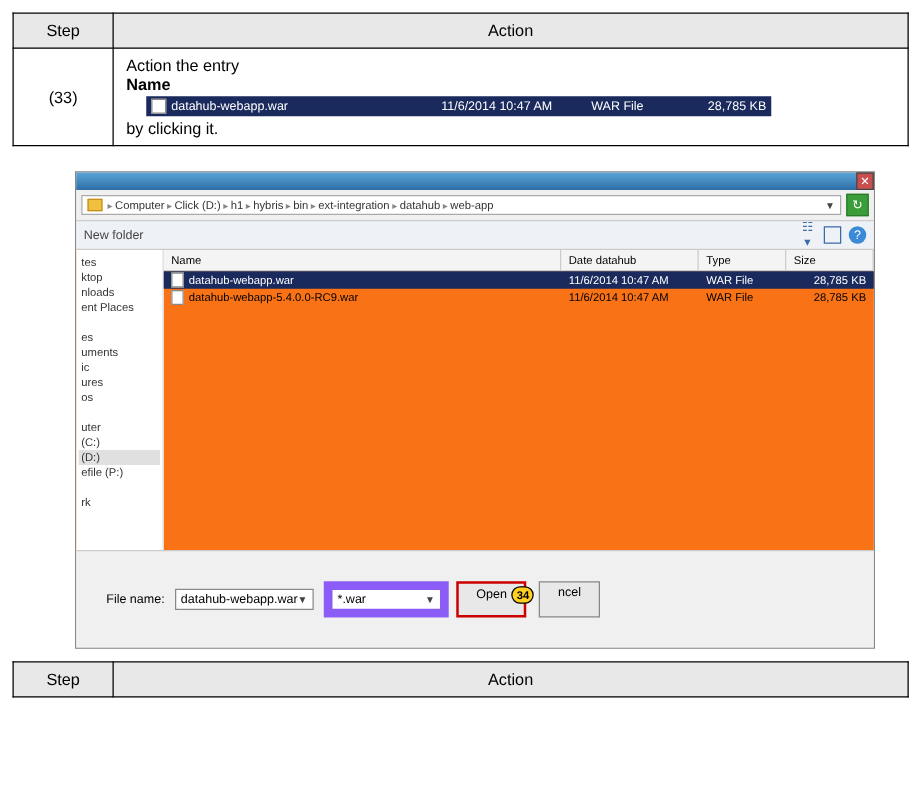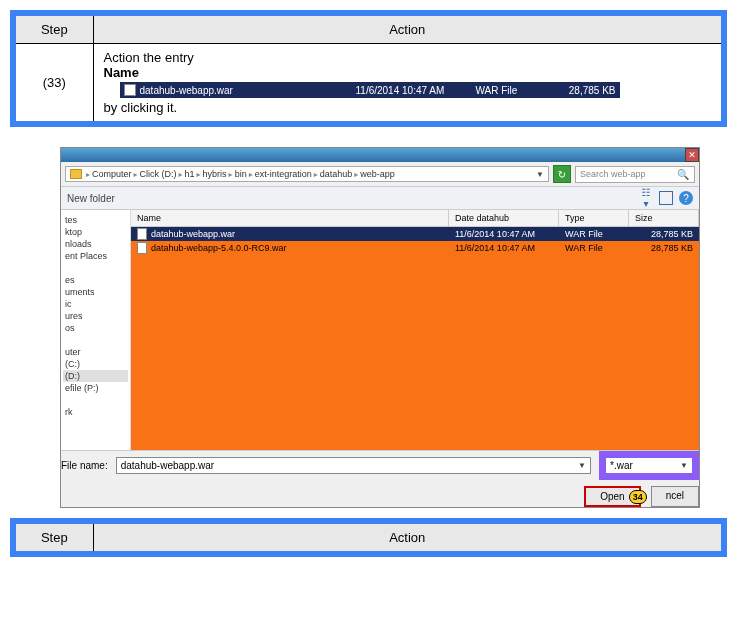--- a/index.html
+++ b/index.html
@@ -5,21 +5,21 @@
   * { box-sizing: border-box; }
   body {
     margin: 0;
     padding: 10px;
     font-family: Arial, sans-serif;
     font-size: 12px;
     background: #fff;
     width: 737px;
   }
   .step-table {
-    border: 6px solid #3b82f6;
+    border: 1px solid #3b82f6;
     border-collapse: collapse;
     width: 100%;
   }
   .step-table th, .step-table td {
     border: 1px solid #000;
     padding: 6px 10px;
     vertical-align: middle;
   }
   .step-table th {
     background: #e8e8e8;
@@ -180,23 +180,23 @@
   .flrow .c-type { width: 70px; padding: 0 6px; }
   .flrow .c-size { width: 70px; padding: 0 6px; text-align: right; }
   .file-ico {
     width: 10px; height: 12px;
     background: #fff;
     border: 1px solid #888;
   }
   .bottom-bar {
     background: #f0f0f0;
     border-top: 1px solid #ccc;
-    padding: 0;
-    display: flex;
-    flex-direction: column;
+    padding: 24px;
+    display: flex;
+    flex-direction: row;
     gap: 6px;
   }
   .fn-row {
     display: flex;
     align-items: center;
     gap: 8px;
   }
   .fn-label { font-size: 10px; }
   .fn-input {
     flex: 1;
@@ -302,25 +302,20 @@
         <span class="sep">▸</span>
       <span>ext-integration</span>
         <span class="sep">▸</span>
       <span>datahub</span>
         <span class="sep">▸</span>
       <span>web-app</span>
       <span style="flex:1"></span>
       <span class="dd">▼</span>
     </div>
     <div class="refresh-btn">↻</div>
-    <div class="search-box">
-      <span>Search web-app</span>
-      <span style="flex:1"></span>
-      <span class="search-icon">🔍</span>
-    </div>
   </div>
   <div class="toolbar">
     <span>New folder</span>
     <span class="tb-spacer"></span>
     <span class="tb-icon" style="color:#3a6aa8">☷ ▾</span>
     <span class="tb-icon" style="border:1px solid #3a6aa8"></span>
     <span class="tb-icon" style="background:#3a8ad8;color:#fff;border-radius:50%">?</span>
   </div>
   <div class="body-split">
     <div class="sidebar" id="sidebar">

